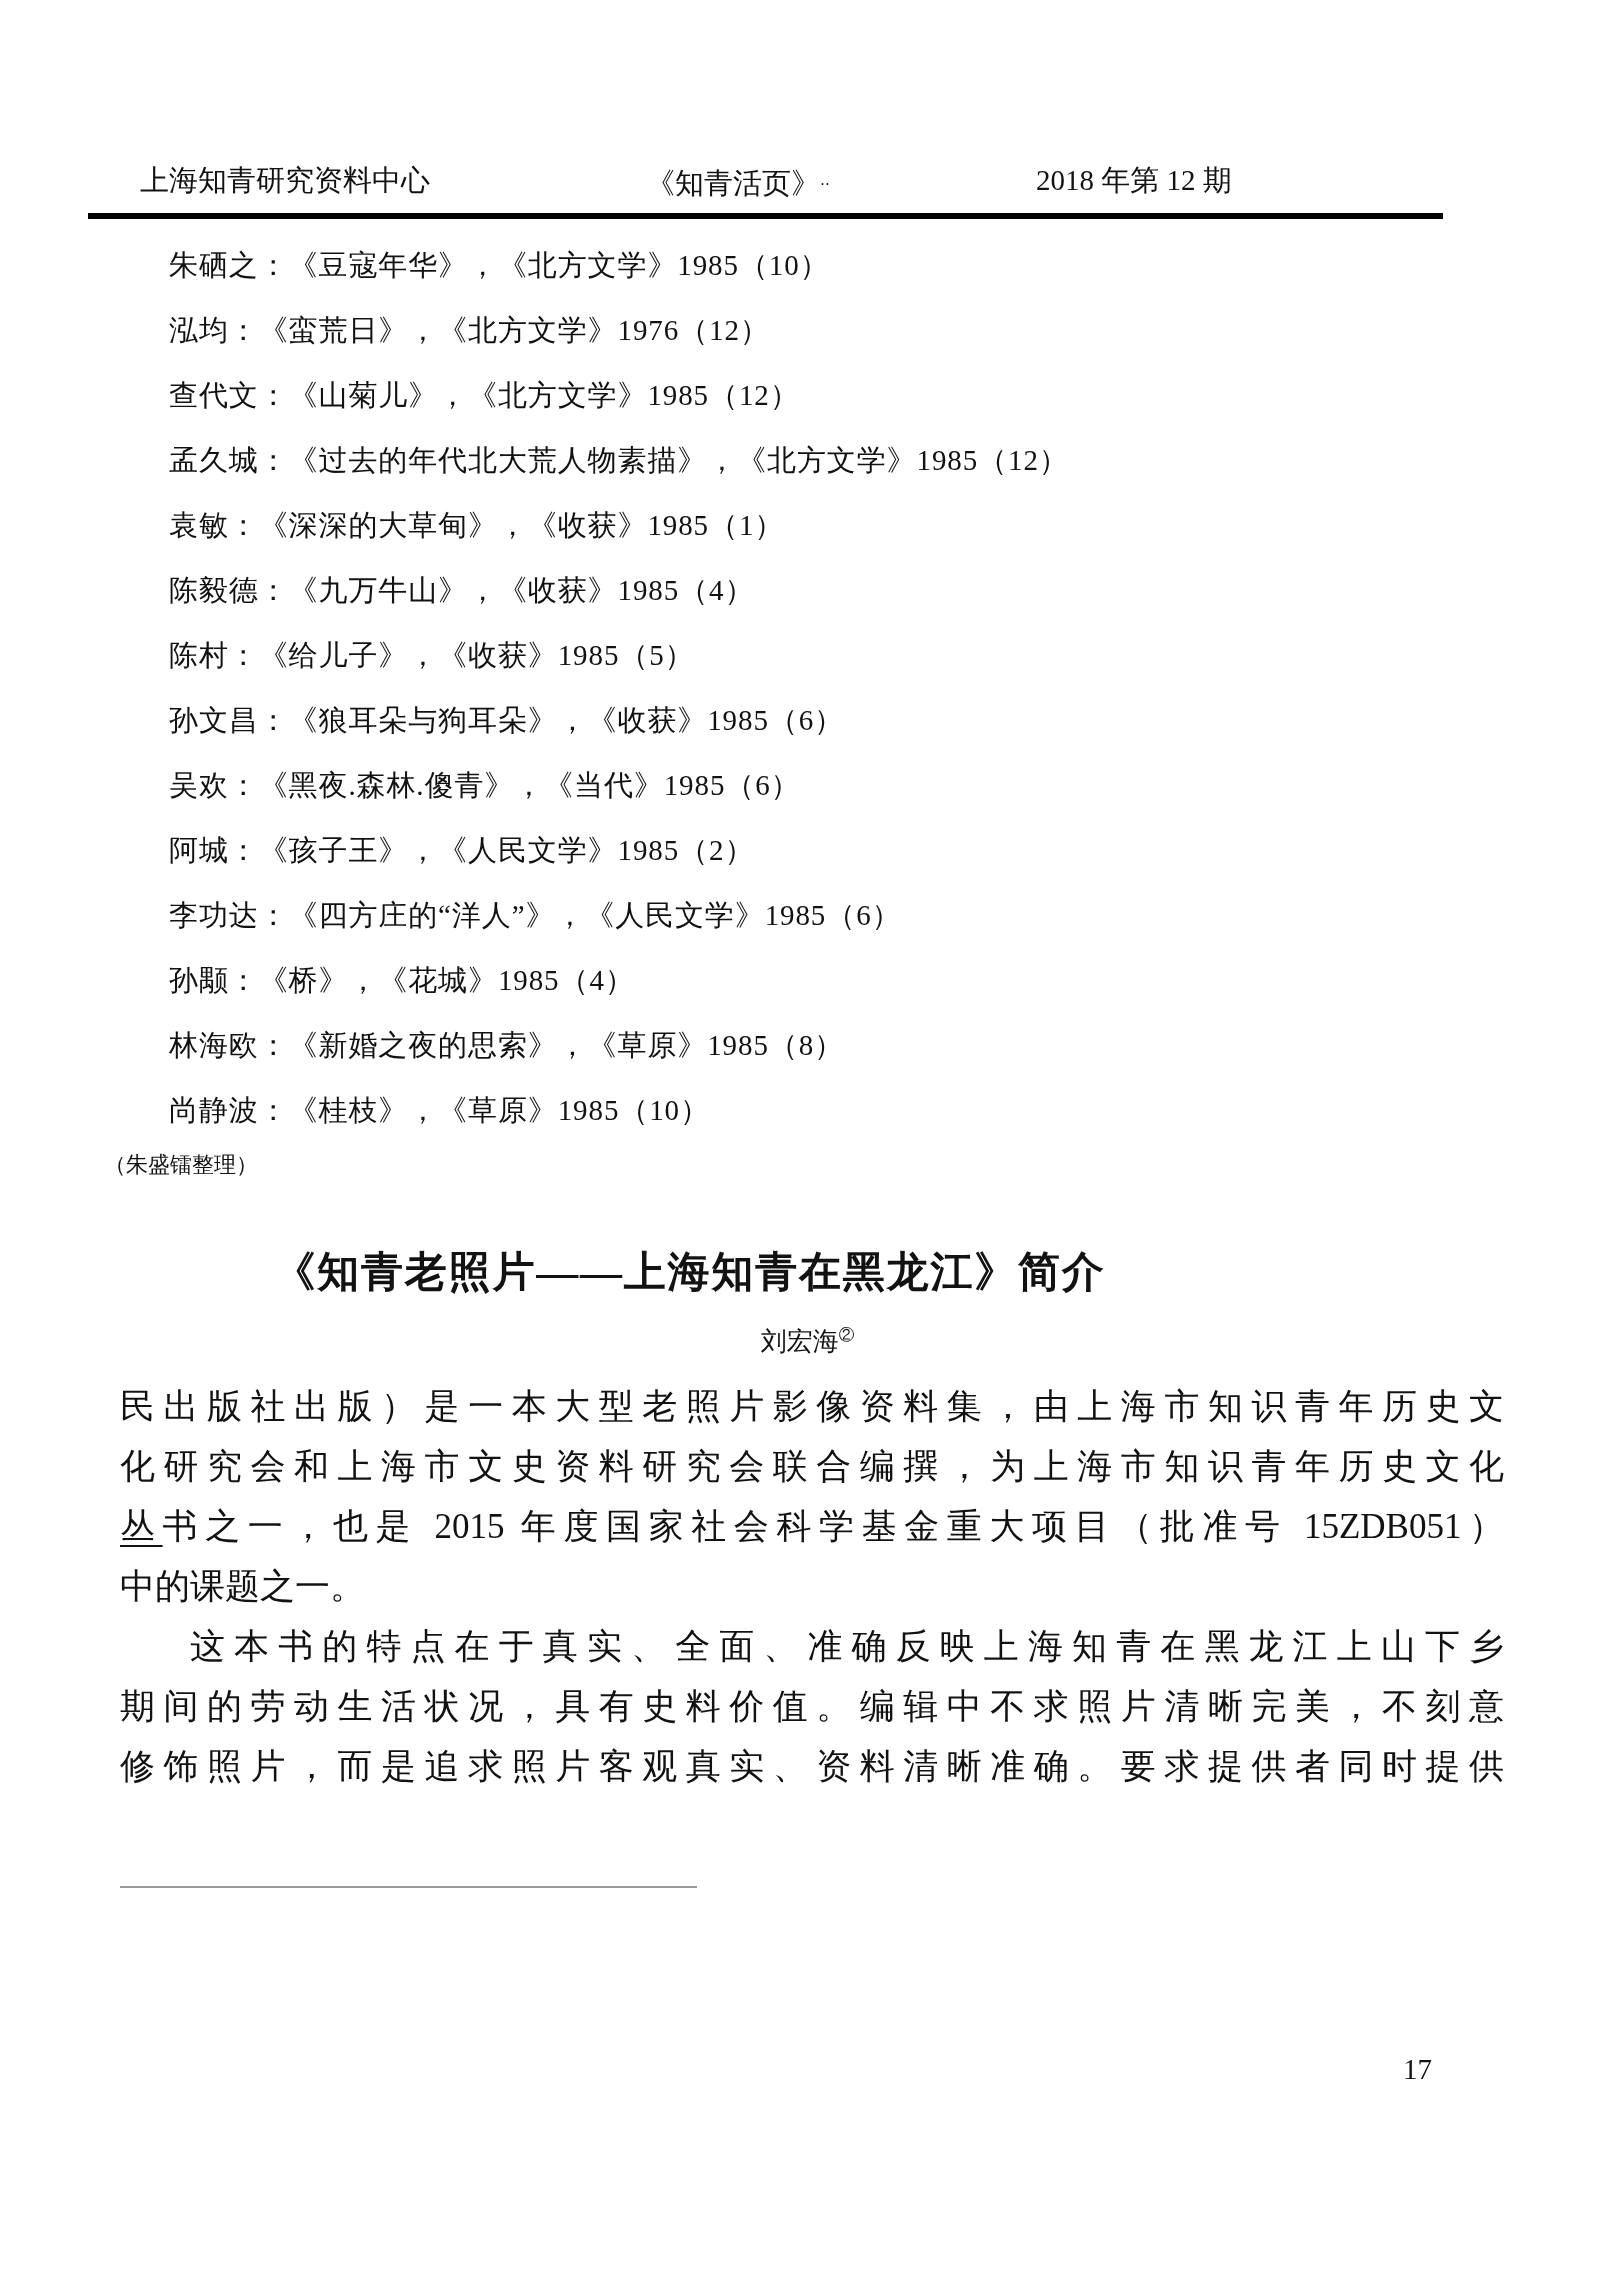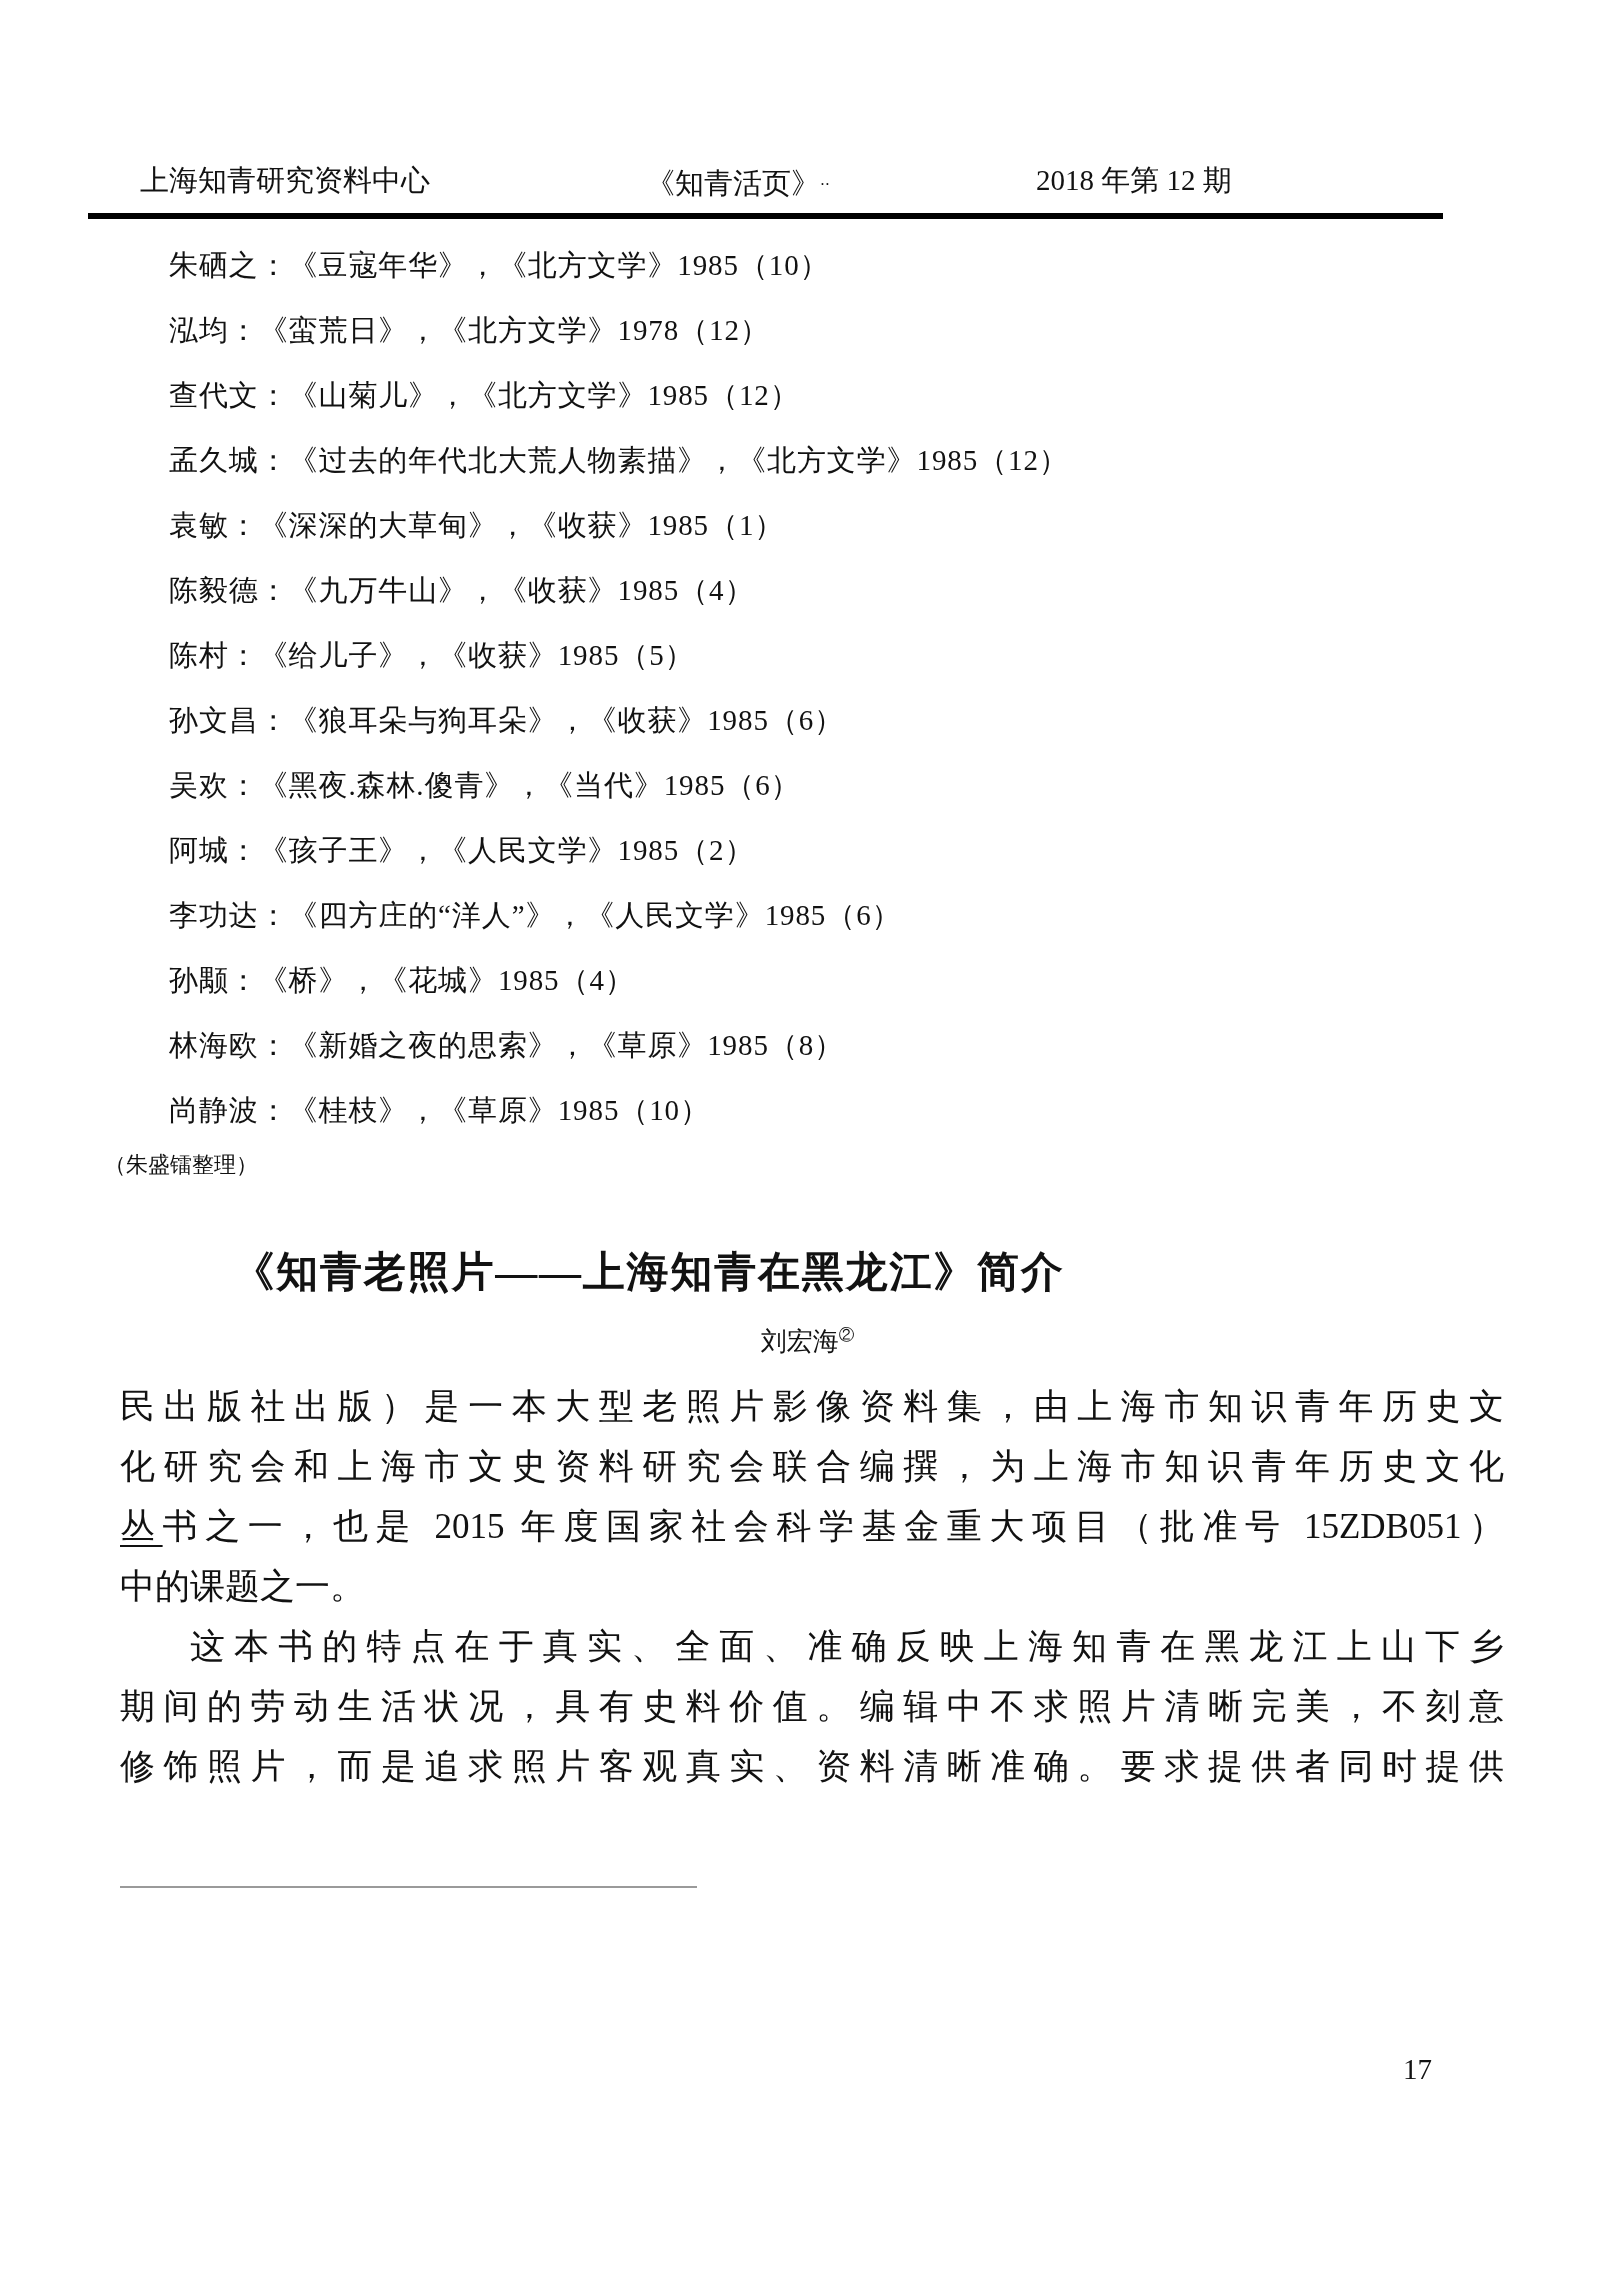--- a/index.html
+++ b/index.html
@@ -32,20 +32,21 @@
   .credit {
     position: absolute; top: 1144px; left: 104px; width: 1311px;
     text-align: left; font-size: 22px; line-height: 41px;
   }
 
   
   .article-title {
     position: absolute; top: 1244px; left: 0; width: 1297px;
     text-align: center; font-size: 42px; font-weight: bold; line-height: 57px;
     letter-spacing: 1.8px;
+    padding-left: 41px;
   }
   .article-author {
     position: absolute; top: 1312px; left: 0; width: 1615px;
     text-align: center; font-size: 26px; line-height: 46px;
   }
   .article-author sup, .fn-sup { font-size: 0.6em; vertical-align: super; }
 
   
   .body-text { position: absolute; top: 1377px; left: 120px; width: 1384px; font-size: 35px; }
   .body-line {
@@ -79,21 +80,21 @@
 
 <div class="page">
 
   <div class="hdr hdr-left">上海知青研究资料中心</div>
   <div class="hdr hdr-center"><span>《知青活页》</span><span class="center-mark">‥</span></div>
   <div class="hdr hdr-right">2018 年第 12 期</div>
   <div class="hdr-rule"></div>
 
   <div class="citations">
     <div class="cite-line">朱硒之：《豆寇年华》，《北方文学》1985（10）</div>
-    <div class="cite-line">泓均：《蛮荒日》，《北方文学》1978（12）</div>
+    <div class="cite-line">泓均：《蛮荒日》，《北方文学》1976（12）</div>
     <div class="cite-line">查代文：《山菊儿》，《北方文学》1985（12）</div>
     <div class="cite-line">孟久城：《过去的年代北大荒人物素描》，《北方文学》1985（12）</div>
     <div class="cite-line">袁敏：《深深的大草甸》，《收获》1985（1）</div>
     <div class="cite-line">陈毅德：《九万牛山》，《收获》1985（4）</div>
     <div class="cite-line">陈村：《给儿子》，《收获》1985（5）</div>
     <div class="cite-line">孙文昌：《狼耳朵与狗耳朵》，《收获》1985（6）</div>
     <div class="cite-line">吴欢：《黑夜.森林.傻青》，《当代》1985（6）</div>
     <div class="cite-line">阿城：《孩子王》，《人民文学》1985（2）</div>
     <div class="cite-line">李功达：《四方庄的“洋人”》，《人民文学》1985（6）</div>
     <div class="cite-line">孙颙：《桥》，《花城》1985（4）</div>

